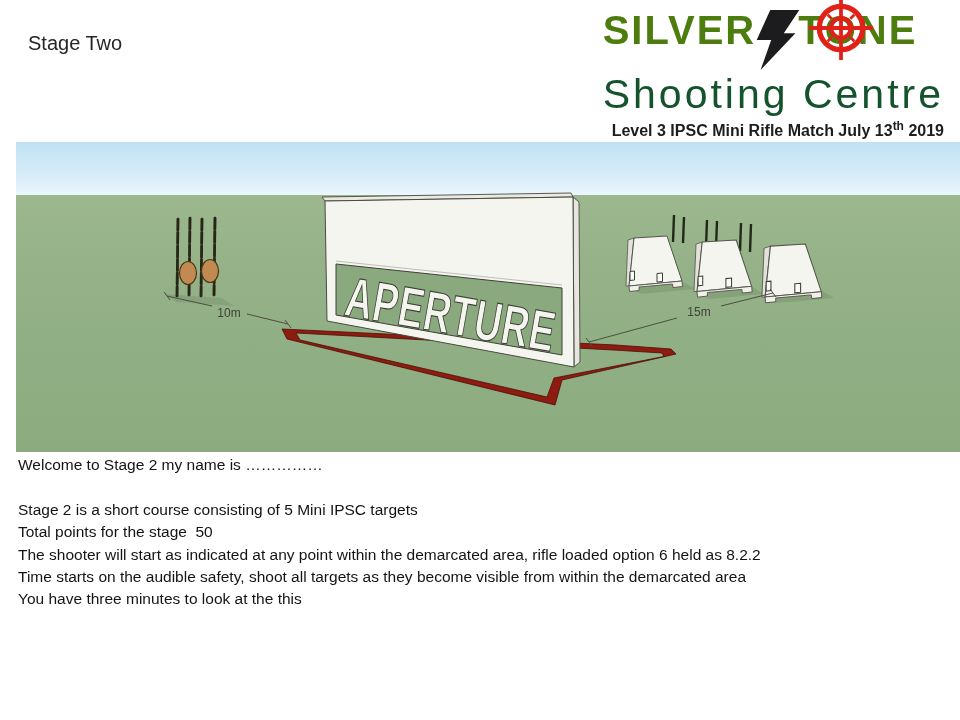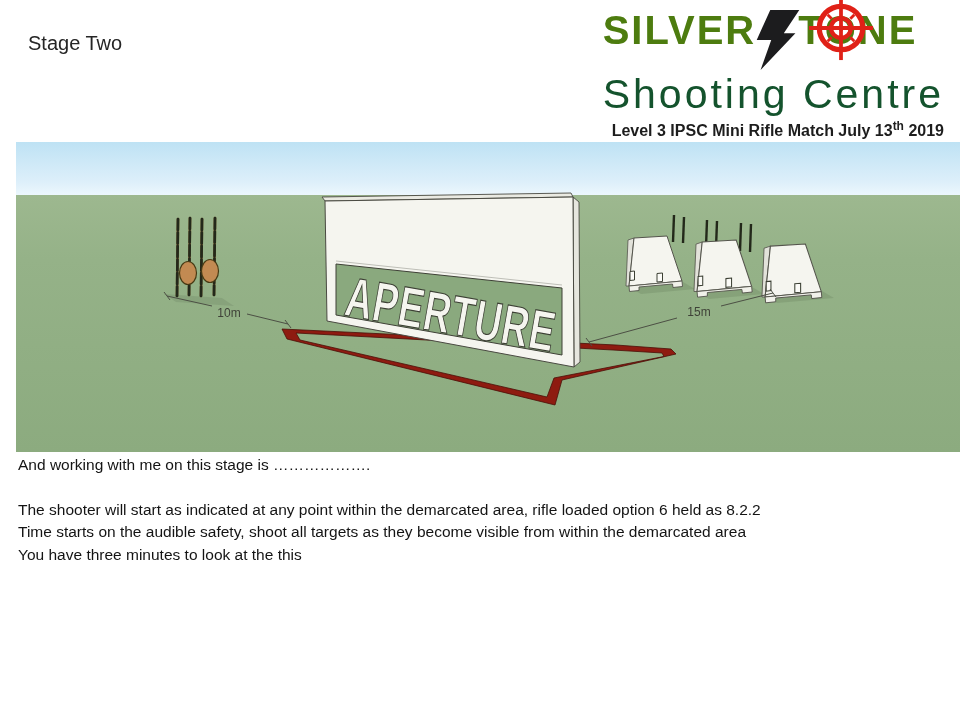--- a/index.html
+++ b/index.html
@@ -157,18 +157,20 @@
     <line x1="573" y1="342" x2="661" y2="318"></line>
     <line x1="705" y1="306" x2="757" y2="293"></line>
     <line x1="570" y1="338" x2="576" y2="346"></line>
     <line x1="754" y1="289" x2="760" y2="297"></line>
   </g>
   <text x="683" y="316" text-anchor="middle" font-size="12" fill="#3f4238">15m</text>
 </svg>
 </div>
 
 <div class="briefing">
-  <div>And working with me on this stage is ……………….</div>
+  <div>Welcome to Stage 2 my name is ……………</div>
   <div></div>
+  <div>Stage 2 is a short course consisting of 5 Mini IPSC targets</div>
+  <div>Total points for the stage  50</div>
   <div>The shooter will start as indicated at any point within the demarcated area, rifle loaded option 6 held as 8.2.2</div>
   <div>Time starts on the audible safety, shoot all targets as they become visible from within the demarcated area</div>
   <div>You have three minutes to look at the this</div>
 </div>
 
 </body></html>

